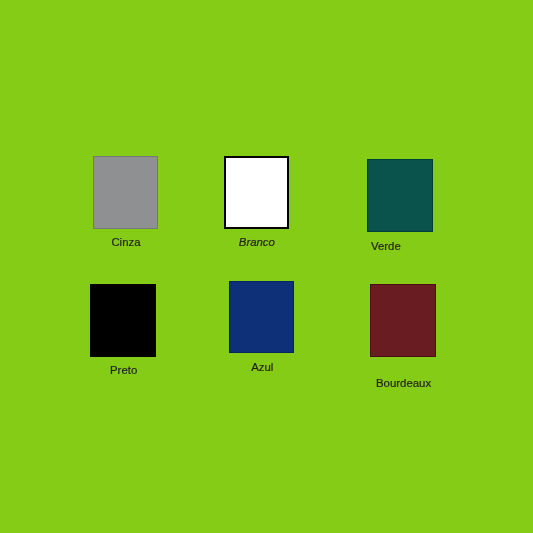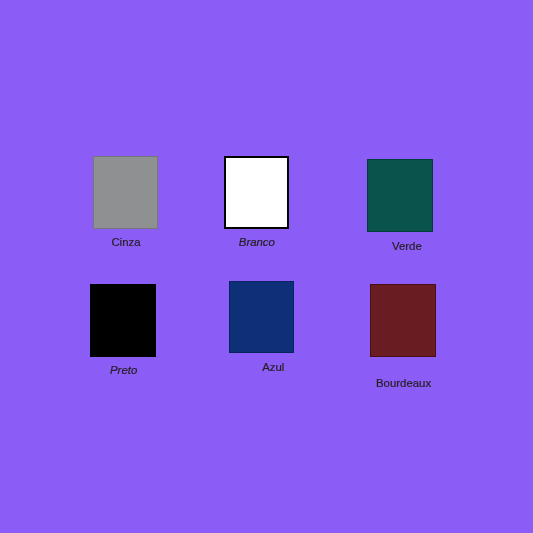--- a/index.html
+++ b/index.html
@@ -5,21 +5,21 @@
   html, body { margin:0; padding:0; }
   body {
     width:533px; height:533px;
     background:#ffffff;
     font-family:"Liberation Sans", sans-serif;
     overflow:hidden;
   }
   .stage {
     position:relative;
     width:533px; height:533px;
-    background:#8b5cf6;
+    background:#84cc16;
   }
   .swatch-box {
     position:absolute;
     box-sizing:border-box;
   }
   .swatch-label {
     position:absolute;
     white-space:nowrap;
     font-size:11.4px;
     line-height:11.4px;
@@ -33,24 +33,24 @@
 
 <div class="stage">
 
   <div class="swatch-box" style="left:93.3px;top:156.4px;width:65px;height:72.6px;background:#8f9091;border:1px solid #76777a;"></div>
   <div class="swatch-label" style="left: 111.4px; top: 236.6px; color: rgb(35, 31, 32); -webkit-text-stroke-color: rgb(35, 31, 32);">Cinza</div>
 
   <div class="swatch-box" style="left:223.8px;top:156.4px;width:65.5px;height:73px;background:#ffffff;border:2px solid #000000;"></div>
   <div class="swatch-label" style="left: 238.8px; top: 237px; color: rgb(35, 31, 32); font-style: italic; -webkit-text-stroke-color: rgb(35, 31, 32);">Branco</div>
 
   <div class="swatch-box" style="left:367.4px;top:159.4px;width:65.4px;height:72.6px;background:#0a534c;border:1px solid #00403a;"></div>
-  <div class="swatch-label" style="left: 392px; top: 240.9px; color: rgb(35, 31, 32); text-align: right; -webkit-text-stroke-color: rgb(35, 31, 32);">Verde</div>
+  <div class="swatch-label" style="left: 371px; top: 240.9px; color: rgb(35, 31, 32); text-align: right; -webkit-text-stroke-color: rgb(35, 31, 32);">Verde</div>
 
   <div class="swatch-box" style="left:90.4px;top:283.8px;width:65.5px;height:72.9px;background:#000000;border:1px solid #000000;"></div>
-  <div class="swatch-label" style="left: 110px; top: 365px; color: rgb(35, 31, 32); font-style: italic; -webkit-text-stroke-color: rgb(35, 31, 32);">Preto</div>
+  <div class="swatch-label" style="left: 110px; top: 365px; color: rgb(35, 31, 32); -webkit-text-stroke-color: rgb(35, 31, 32);">Preto</div>
 
   <div class="swatch-box" style="left:229.1px;top:281.2px;width:65px;height:72.1px;background:#0d3078;border:1px solid #052460;"></div>
-  <div class="swatch-label" style="left: 251.2px; top: 361.5px; color: rgb(35, 31, 32); margin-left: 11px; -webkit-text-stroke-color: rgb(35, 31, 32);">Azul</div>
+  <div class="swatch-label" style="left: 251.2px; top: 361.5px; color: rgb(35, 31, 32); -webkit-text-stroke-color: rgb(35, 31, 32);">Azul</div>
 
   <div class="swatch-box" style="left:370px;top:284.2px;width:65.6px;height:72.4px;background:#691d23;border:1px solid #4c0e15;"></div>
   <div class="swatch-label" style="left: 376px; top: 378px; color: rgb(35, 31, 32); -webkit-text-stroke-color: rgb(35, 31, 32);">Bourdeaux</div>
 
 </div>
 
 </body></html>

